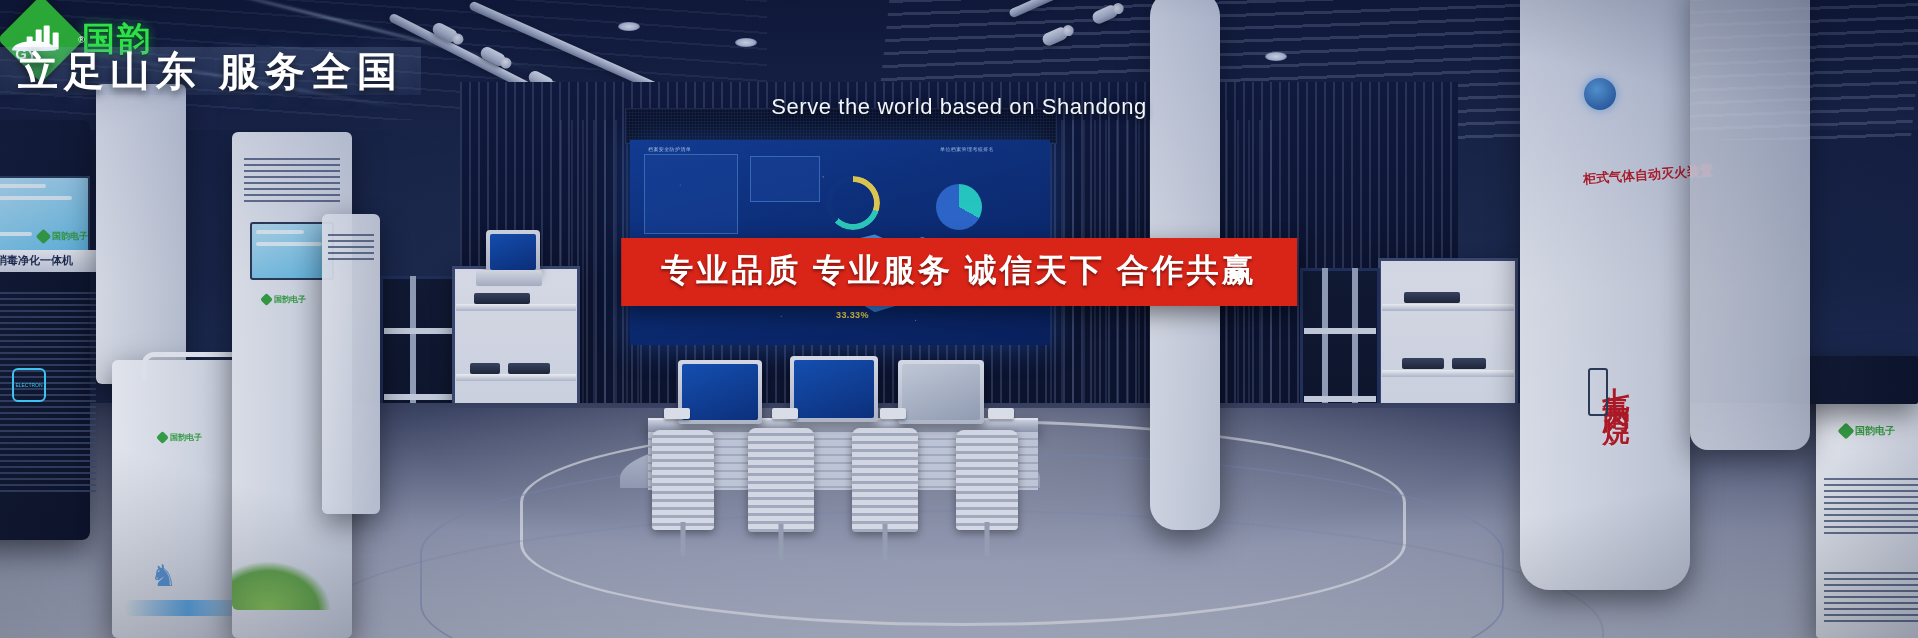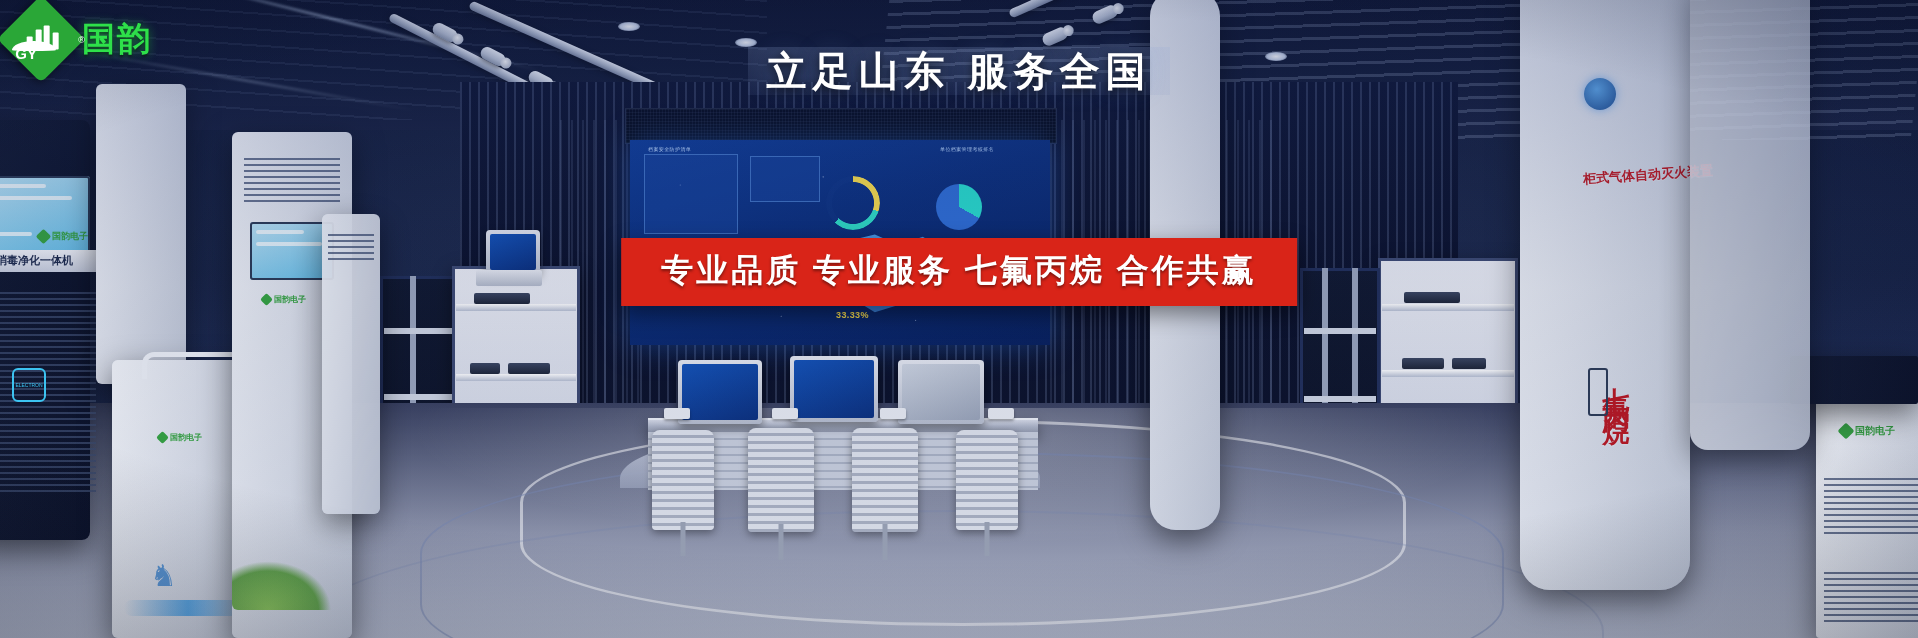--- a/index.html
+++ b/index.html
@@ -159,21 +159,21 @@
     display:flex;align-items:flex-end;gap:2.5px;height:24px;}
   .logo-diamond .bars i{display:block;width:6px;background:#fff;border-radius:1px;}
   .logo-diamond .swoosh{position:absolute;left:50%;top:66%;transform:translate(-50%,-50%) rotate(-45deg);
     width:44px;height:10px;background:#fff;border-radius:50% 50% 50% 50%/90% 90% 10% 10%;}
   .logo-diamond .gy{position:absolute;left:50%;top:84%;transform:translate(-50%,-50%) rotate(-45deg);
     color:#fff;font-size:15px;font-weight:bold;letter-spacing:0px;}
   .logo-reg{position:absolute;right:-2px;top:-2px;color:#fff;font-size:9px;transform:rotate(-45deg);}
   .logo-name{color:#2ee04a;font-size:33px;font-weight:bold;letter-spacing:2px;
     text-shadow:0 0 10px rgba(46,224,74,.55),0 2px 3px rgba(0,0,0,.7);}
 
-  .slogan-top{position:absolute;left:0;right:0;top:44px;text-align:center;
+  .slogan-top{position:absolute;left:0;right:0;top:44px;
     color:#ffffff;font-size:40px;font-weight:bold;letter-spacing:6px;
     text-shadow:0 3px 10px rgba(0,0,0,.75),0 0 22px rgba(120,160,230,.35);}
   .slogan-top span{background:linear-gradient(180deg,rgba(150,170,215,.20),rgba(120,140,190,.10));
     padding:2px 18px;}
   .slogan-en{position:absolute;left:0;right:0;top:94px;text-align:center;
     color:#f2f5fb;font-size:22px;letter-spacing:.6px;font-weight:500;
     text-shadow:0 2px 8px rgba(0,0,0,.8);}
 
   .led-text{position:absolute;left:0;right:0;top:113px;text-align:center;
     color:#e3262f;font-size:23px;font-weight:bold;letter-spacing:2px;
@@ -412,22 +412,23 @@
         <div class="gy">GY</div>
         <div class="logo-reg">®</div>
       </div>
       <div class="logo-name">国韵</div>
     </div>
 
     <div class="slogan-top">
       <span>立足山东 服务全国</span>
     </div>
 
+    <div class="slogan-en">Serve the world based on Shandong</div>
 
 
 
 
     <div class="redbar">
-      <span>专业品质  专业服务  七氟丙烷  合作共赢</span>
+      <span>专业品质  专业服务  诚信天下  合作共赢</span>
     </div>
 
   </div>
 </div>
 
 </body></html>

